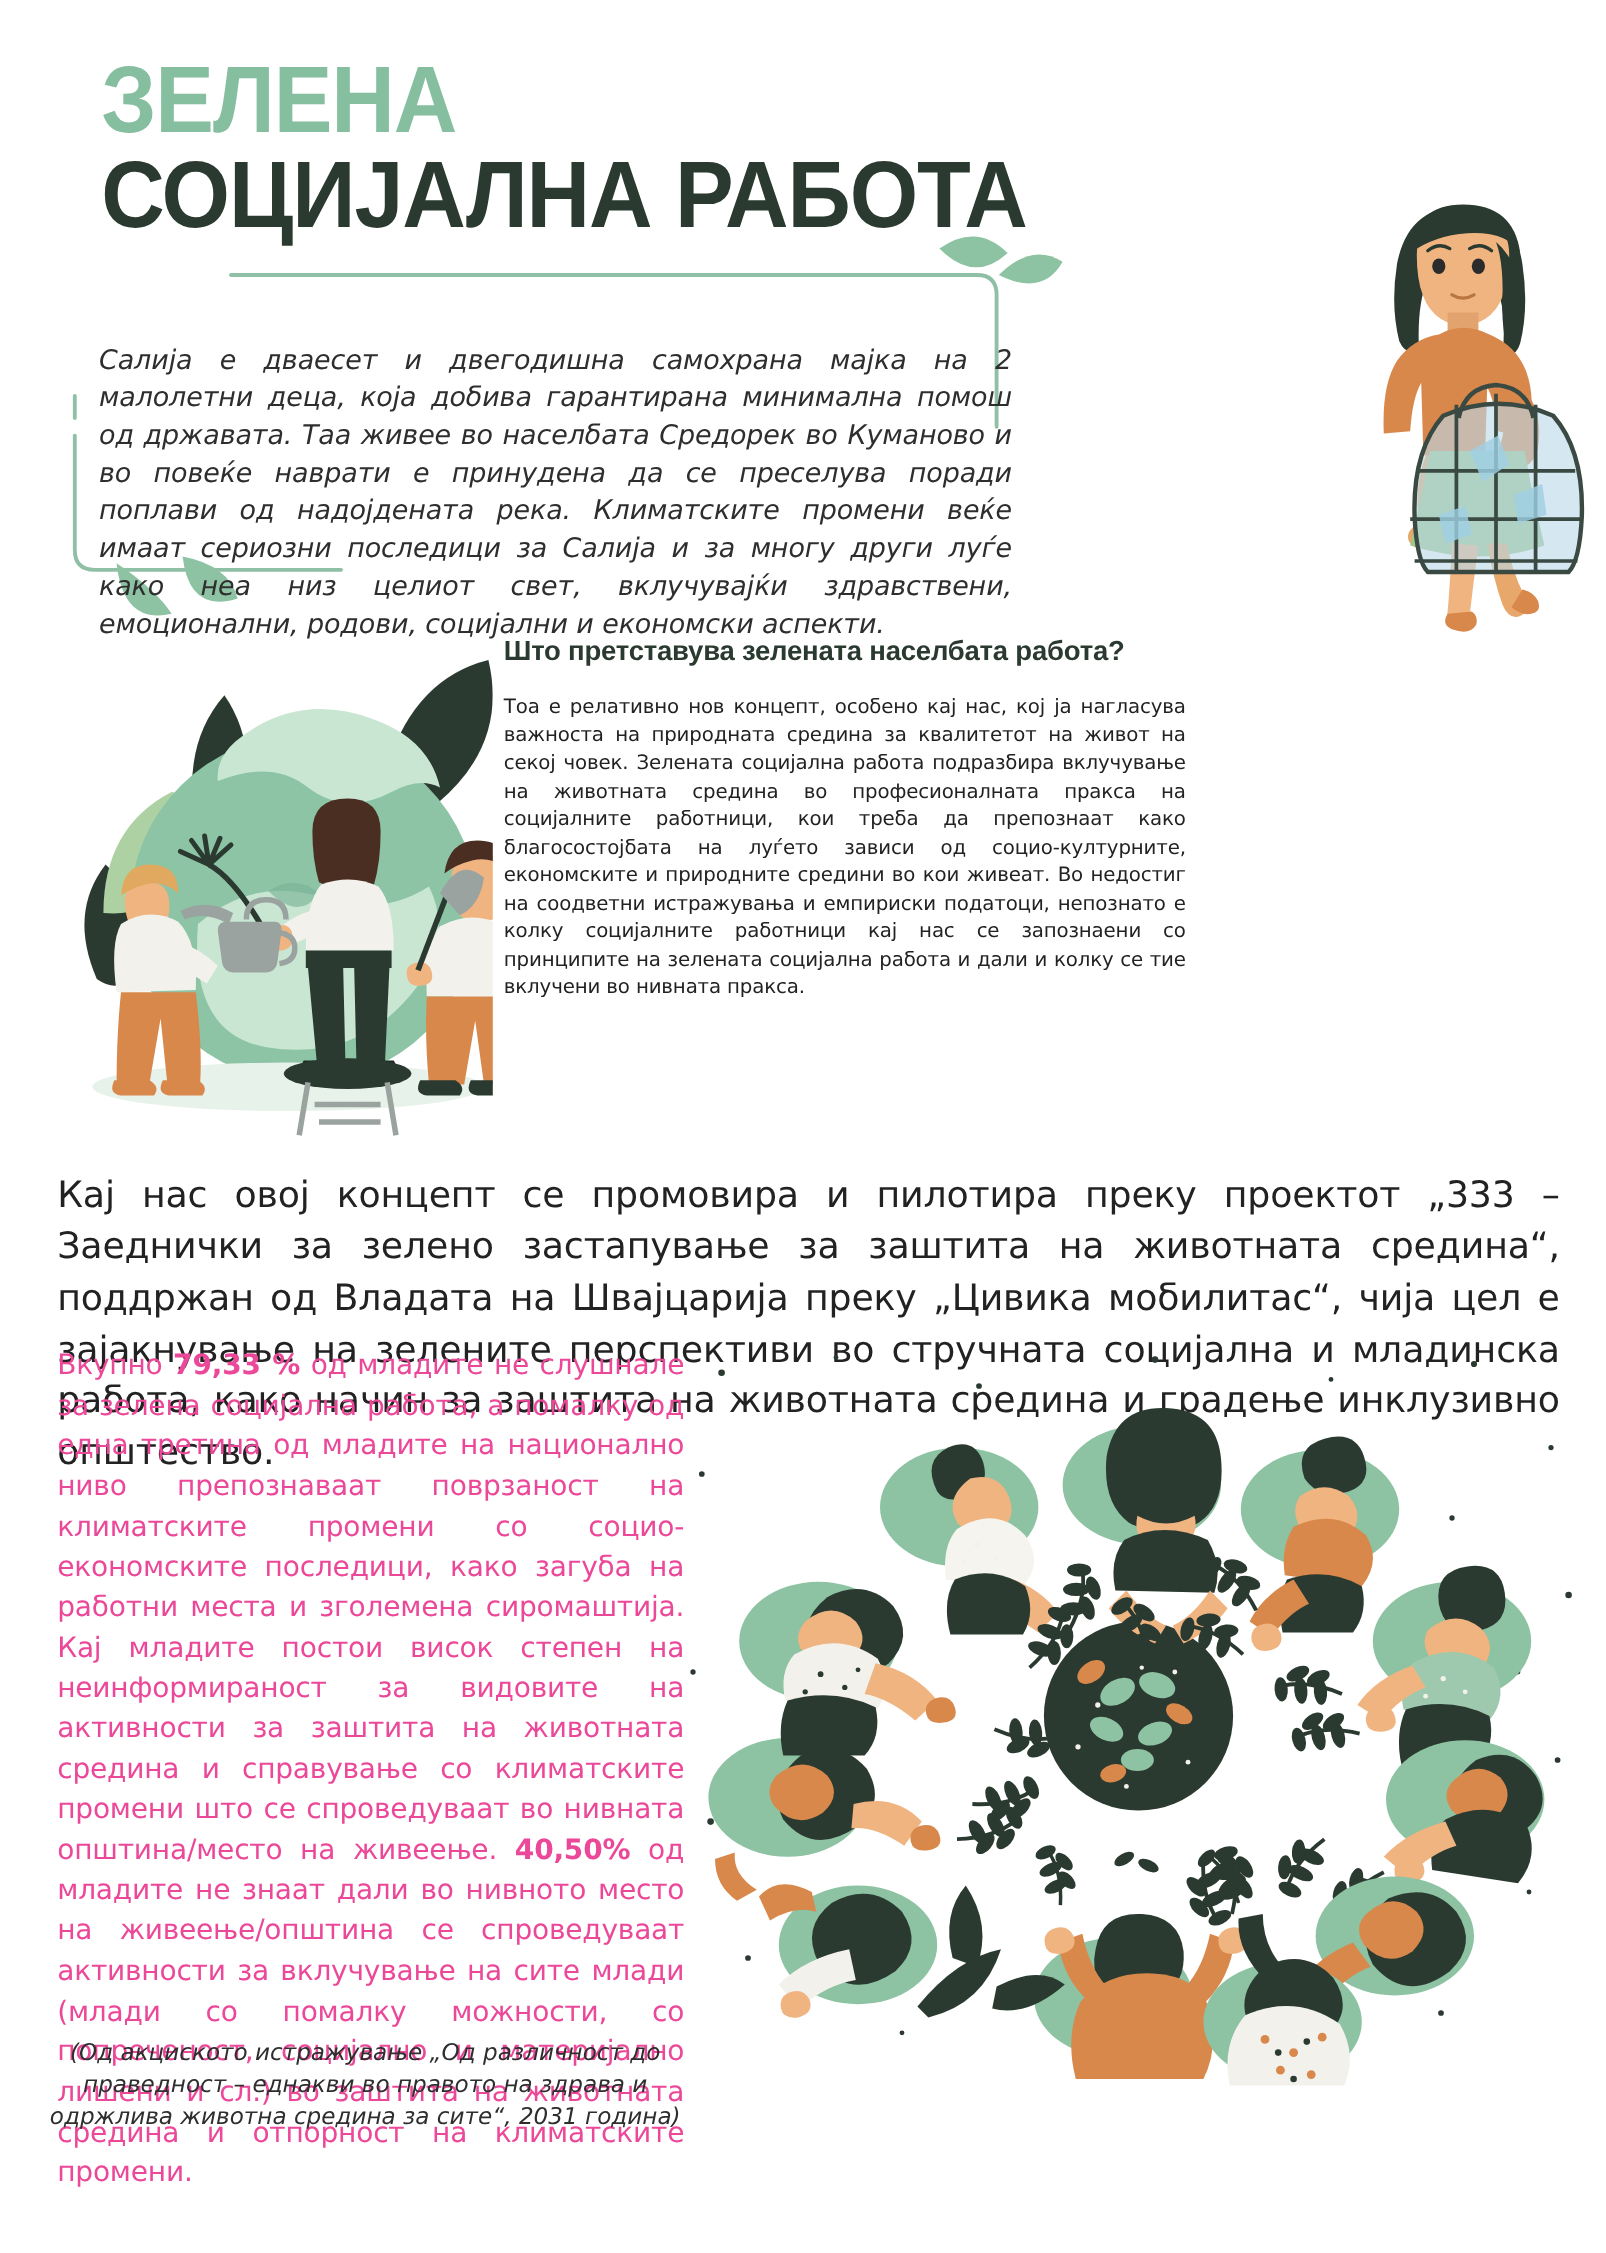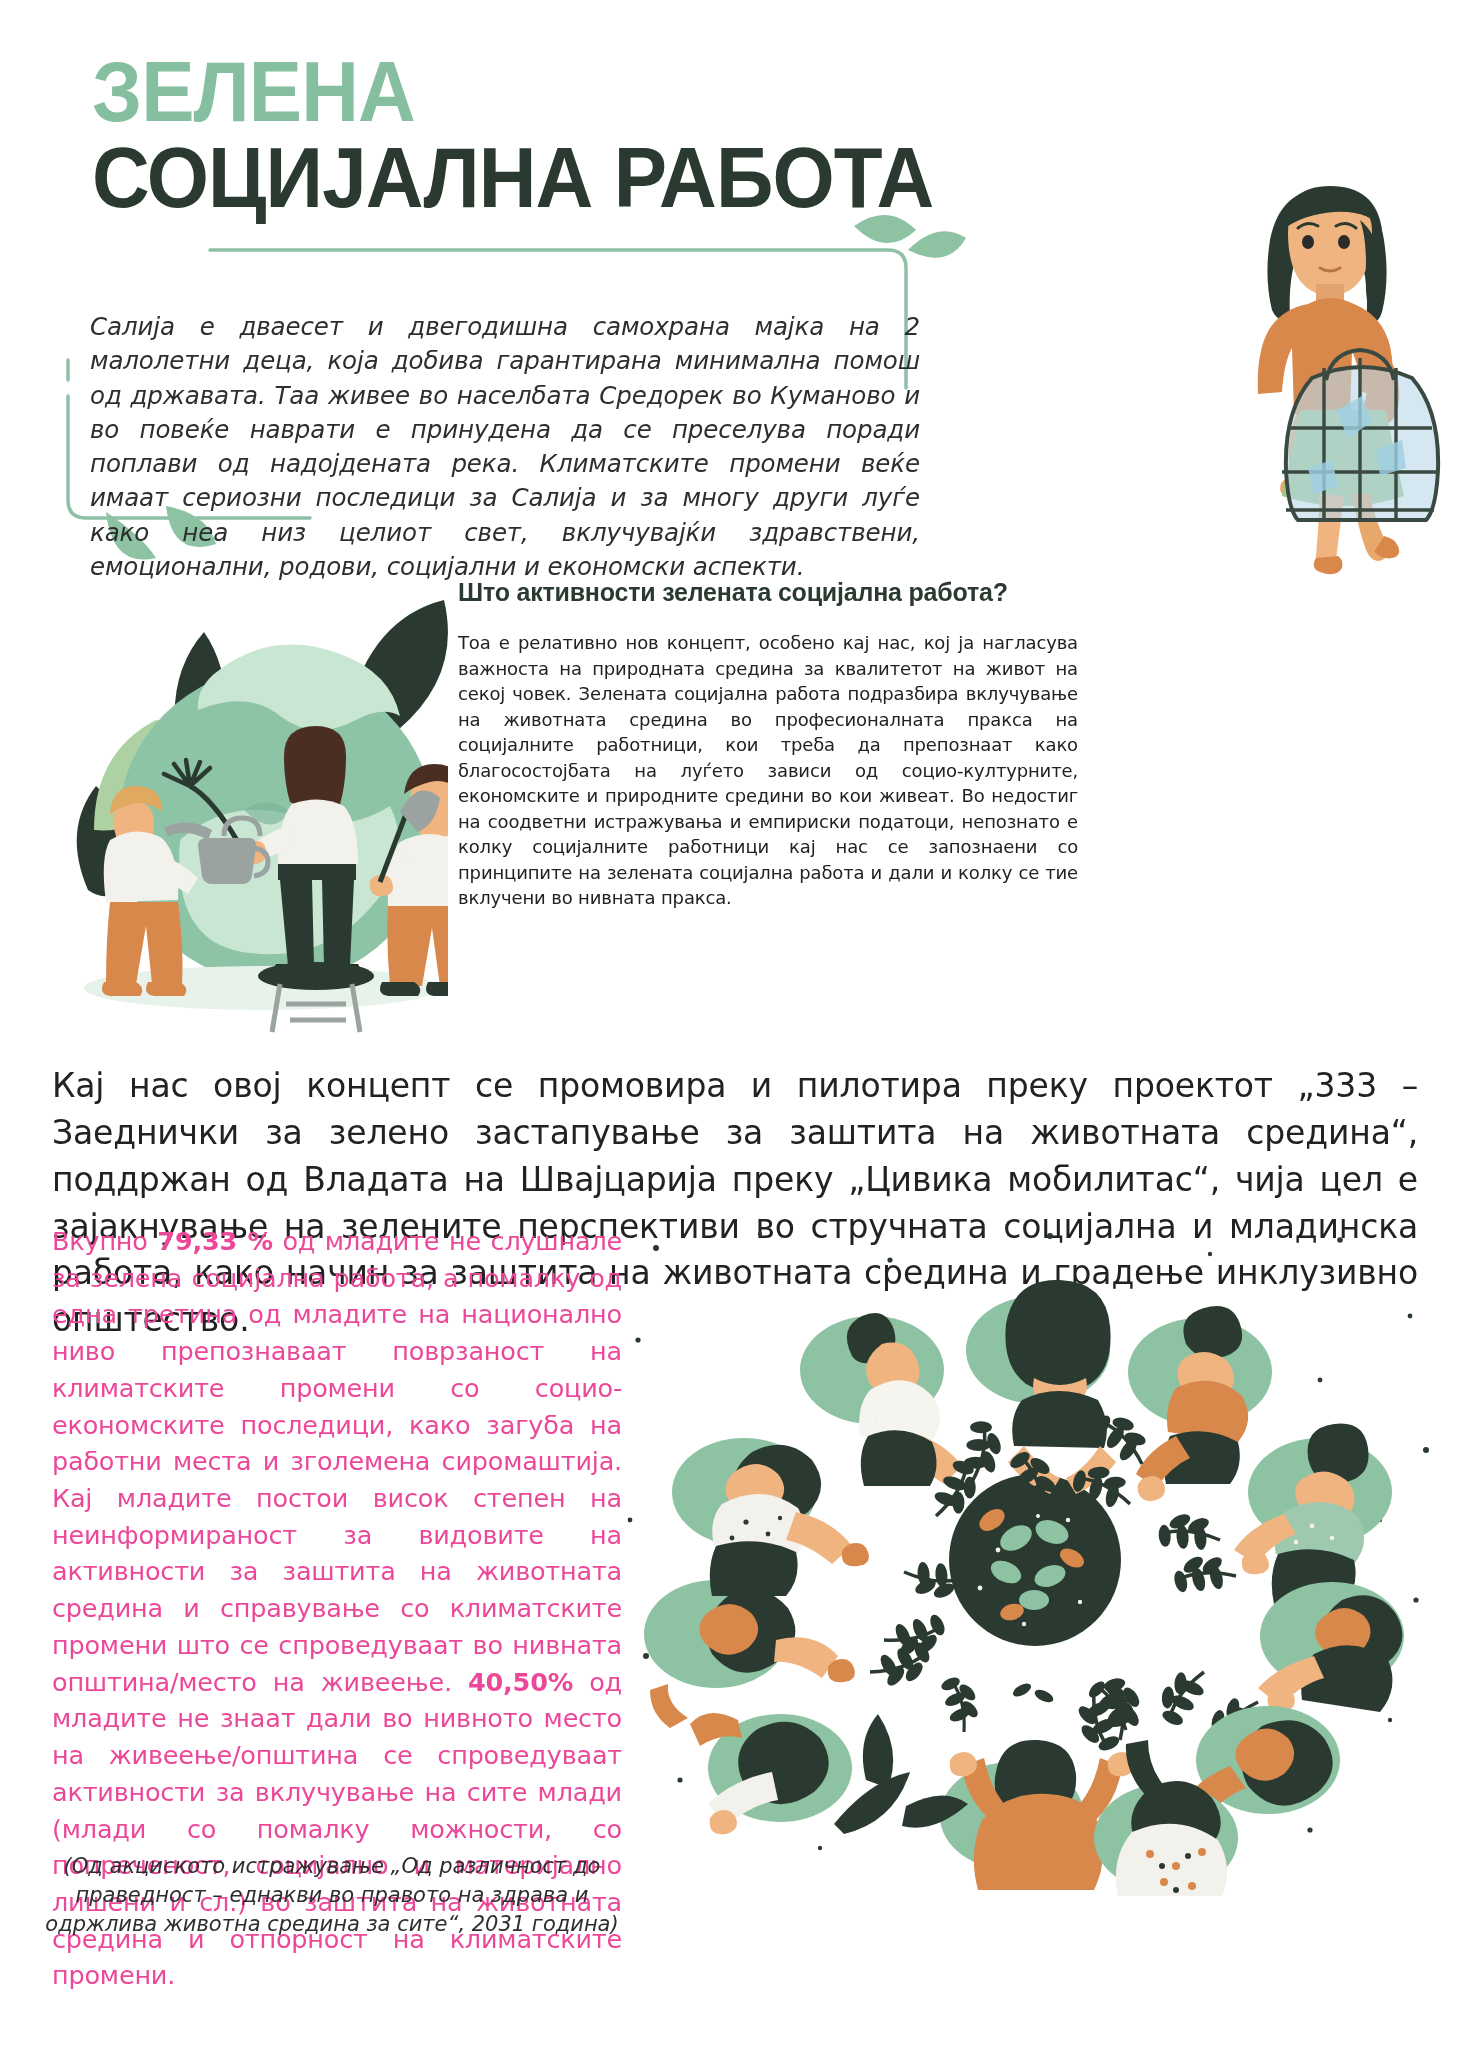--- a/index.html
+++ b/index.html
@@ -289,21 +289,21 @@
   <path d="M356 258 q-18 8 -24 26 l14 10 q8 -18 18 -24 z" fill="#f3f1ec"></path>
   <path d="M328 286 q12 -4 16 6 q4 12 -8 14 q-12 2 -14 -8 q-2 -10 6 -12 z" fill="#f0b481"></path>
   <path d="M340 316 h82 q4 48 2 80 h-32 l-8 -58 l-10 58 h-32 q-4 -42 -2 -80 z" fill="#d9884b"></path>
   <path d="M334 392 q-6 12 6 14 h30 q6 -8 -4 -14 z" fill="#2b3a30"></path>
   <path d="M380 392 q-6 12 6 14 h30 q6 -8 -4 -14 z" fill="#2b3a30"></path>
 
   <path d="M332 292 l26 -68" stroke="#2b3a30" stroke-width="5" fill="none"></path>
   <path d="M352 222 q18 -34 40 -14 q-4 26 -22 34 z" fill="#9aa3a0"></path>
 </svg>
 
-<div class="section-heading">Што активности зелената социјална работа?</div>
+<div class="section-heading">Што претставува зелената населбата работа?</div>
 
 <div class="body-col">Тоа е релативно нов концепт, особено кај нас, кој ја нагласува важноста на природната средина за квалитетот на живот на секој човек. Зелената социјална работа подразбира вклучување на животната средина во професионалната пракса на социјалните работници, кои треба да препознаат како благосостојбата на луѓето зависи од социо-културните, економските и природните средини во кои живеат. Во недостиг на соодветни истражувања и емпириски податоци, непознато е колку социјалните работници кај нас се запознаени со принципите на зелената социјална работа и дали и колку се тие вклучени во нивната пракса.</div>
 
 <div class="full-para">Кај нас овој концепт се промовира и пилотира преку проектот „333 – Заеднички за зелено застапување за заштита на животната средина“, поддржан од Владата на Швајцарија преку „Цивика мобилитас“, чија цел е зајакнување на зелените перспективи во стручната социјална и младинска работа, како начин за заштита на животната средина и градење инклузивно општество.</div>
 
 <div class="stats-col"><span>Вкупно </span><b>79,33 %</b><span> од младите не слушнале за зелена социјална работа, а помалку од една третина од младите на национално ниво препознаваат поврзаност на климатските промени со социо-економските последици, како загуба на работни места и зголемена сиромаштија. Кај младите постои висок степен на неинформираност за видовите на активности за заштита на животната средина и справување со климатските промени што се спроведуваат во нивната општина/место на живеење. </span><b>40,50%</b><span> од младите не знаат дали во нивното место на живеење/општина се спроведуваат активности за вклучување на сите млади (млади со помалку можности, со попреченост, социјално и материјално лишени и сл.) во заштита на животната средина и отпорност на климатските промени.</span></div>
 
 <div class="citation">(Од акциското истражување „Од различност до праведност – еднакви во правото на здрава и одржлива животна средина за сите“, 2031 година)</div>
 
 <svg class="circle-illu" viewBox="0 0 830 680">

